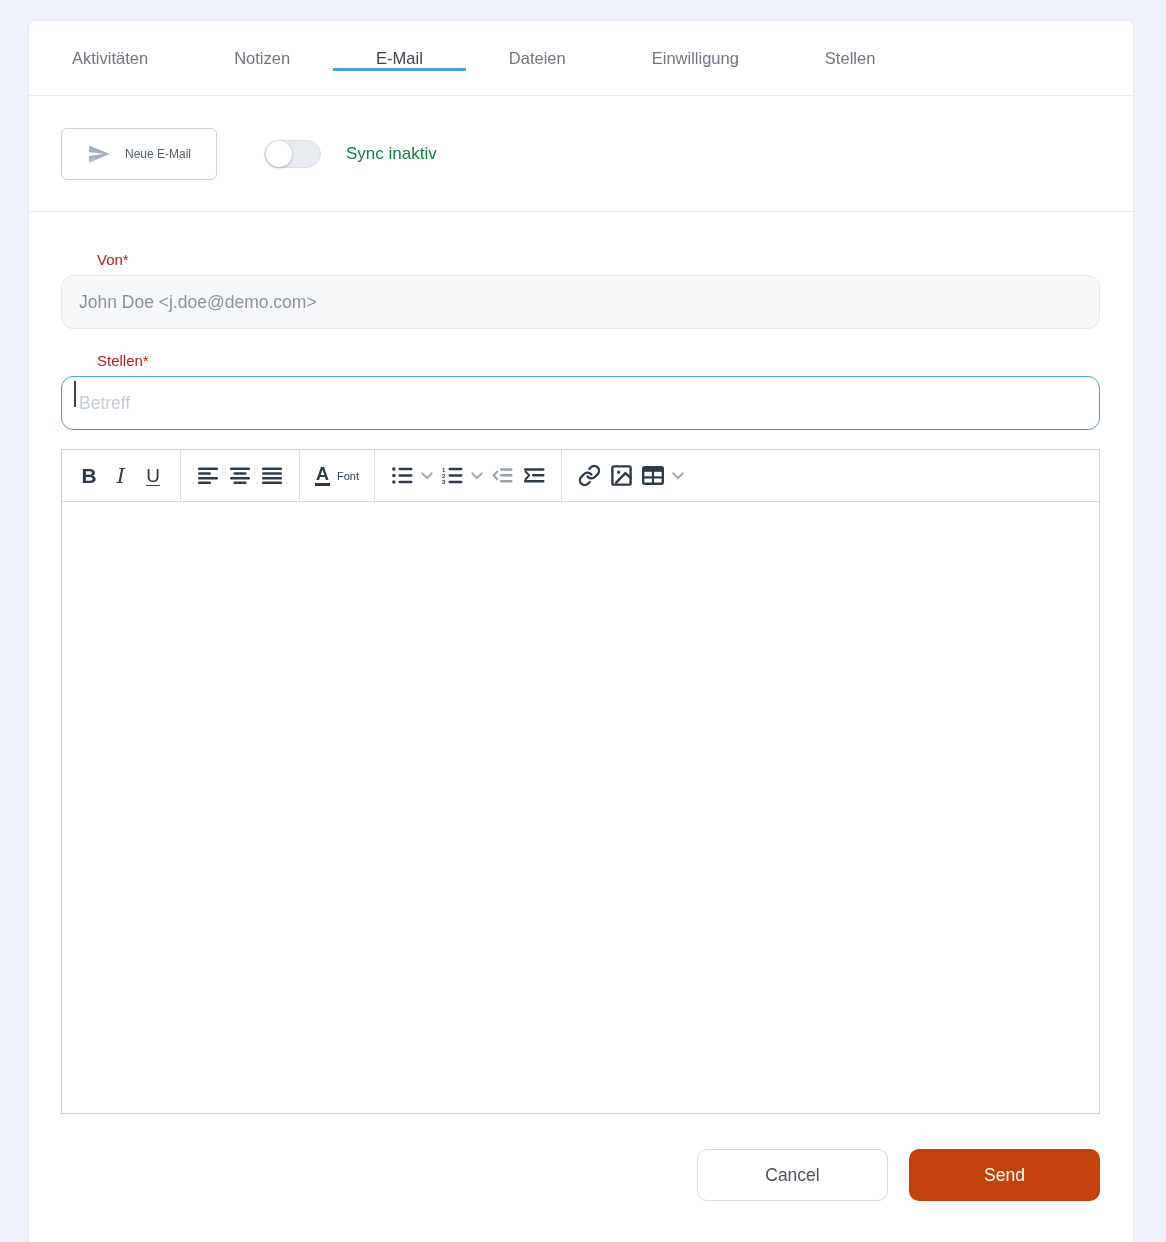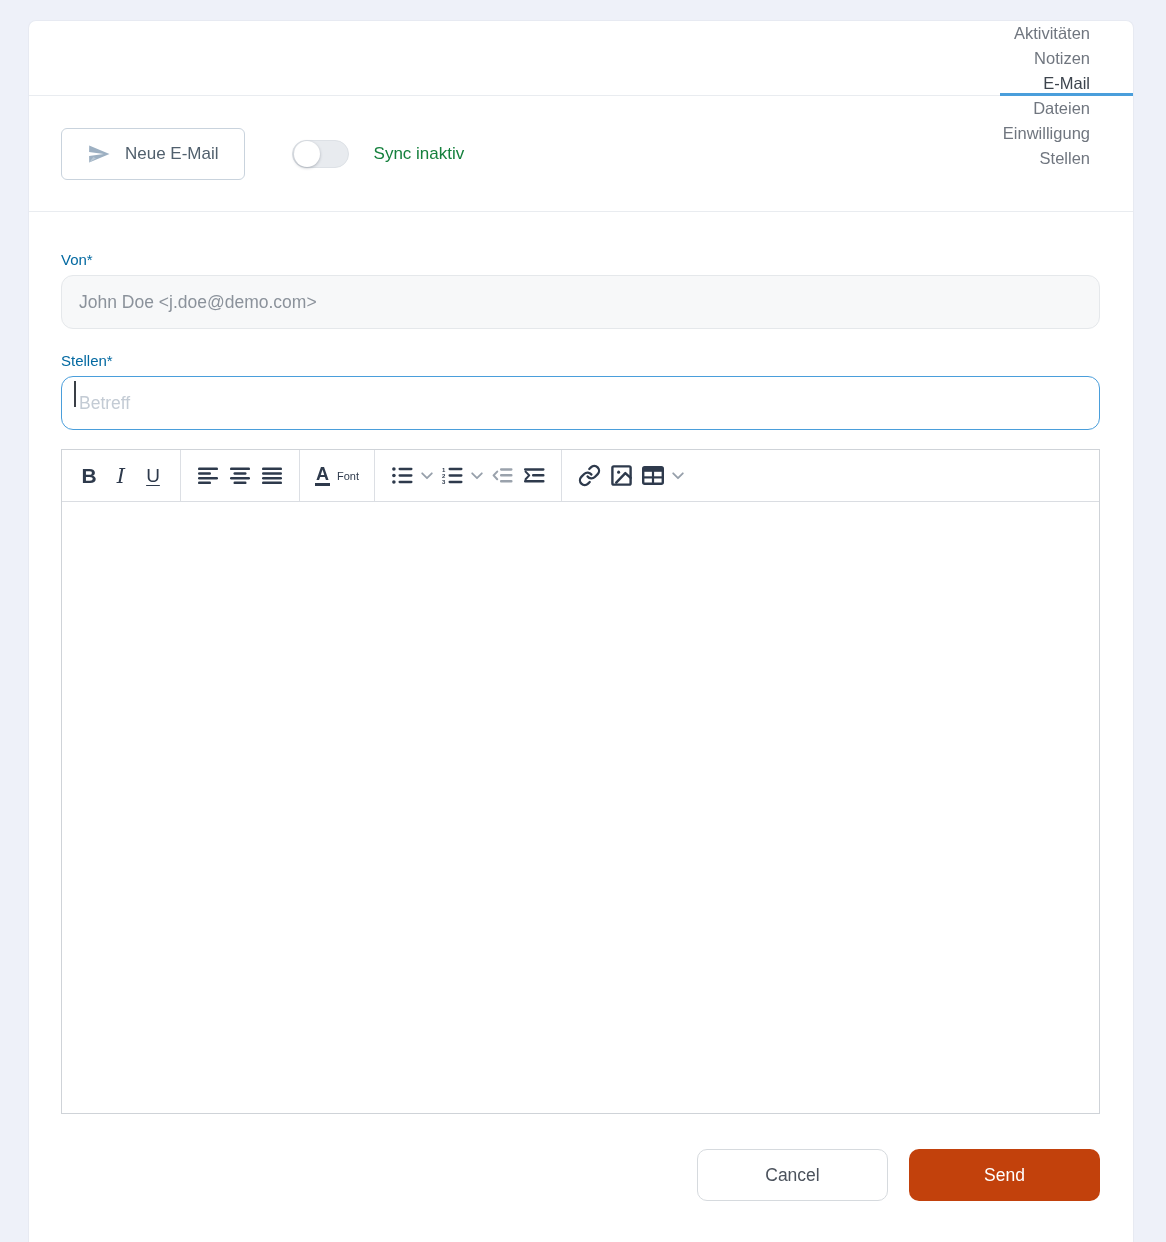--- a/index.html
+++ b/index.html
@@ -13,24 +13,23 @@
   .card {
     position:absolute; left:28px; top:20px;
     width:1106px; height:1222px;
     background:#ffffff;
     border:1px solid #e7eaf2;
     border-bottom:none;
     border-radius:8px 8px 0 0;
   }
   
   .tabs {
-    display:flex; align-items:flex-end;
+    display:flex; align-items:center;
     height:75px;
     border-bottom:1px solid #e9ecf0;
-    flex-direction:column;
   }
   .tab {
     display:flex; align-items:center;
     padding:3px 43px 0 43px;
     font-size:16.5px; color:#70767f;
     border-bottom:3px solid transparent;
     cursor:pointer; white-space:nowrap;
   }
   .tab.active { color:#3d444d; border-bottom-color:#4a9edb; }
   
@@ -38,41 +37,41 @@
     height:116px;
     border-bottom:1px solid #e9ecf0;
     display:flex; align-items:center;
     padding:0 32px;
   }
   .new-email-btn {
     display:flex; align-items:center; gap:14px;
     height:52px; padding:0 25px;
     background:#fff;
     border:1px solid #c9d3dd; border-radius:6px;
-    font-size:17px; color:#51606d;
+    font-size:12px; color:#51606d;
     font-family:"Liberation Sans", sans-serif;
     cursor:pointer;
     justify-content:flex-end;
   }
   .toggle {
     position:relative; margin-left:47px;
     width:57px; height:28px; border-radius:14px;
     background:#e8ebef; border:1px solid #dde1e6;
     cursor:pointer; flex:none;
   }
   .toggle .knob {
     position:absolute; left:1px; top:0px;
     width:26px; height:26px; border-radius:50%;
     background:#ffffff;
     box-shadow:0 1px 3px rgba(60,70,85,.35);
   }
   .sync-label { margin-left:25px; font-size:17px; color:#15803d; }
   
   .form { padding:39px 33px 0 32px; }
-  .field-label { display:block; font-size:15px; color:#0369a1; margin-bottom:7px; }
+  .field-label { display:block; font-size:15px; color:#b91c1c; margin-bottom:7px;margin-left:36px; }
   .text-input {
     width:100%; height:54px;
     border-radius:12px;
     padding:0 17px;
     font-size:17.5px;
     font-family:"Liberation Sans", sans-serif;
     outline:none;
   }
   .from-input {
     background:#f7f8f9;

